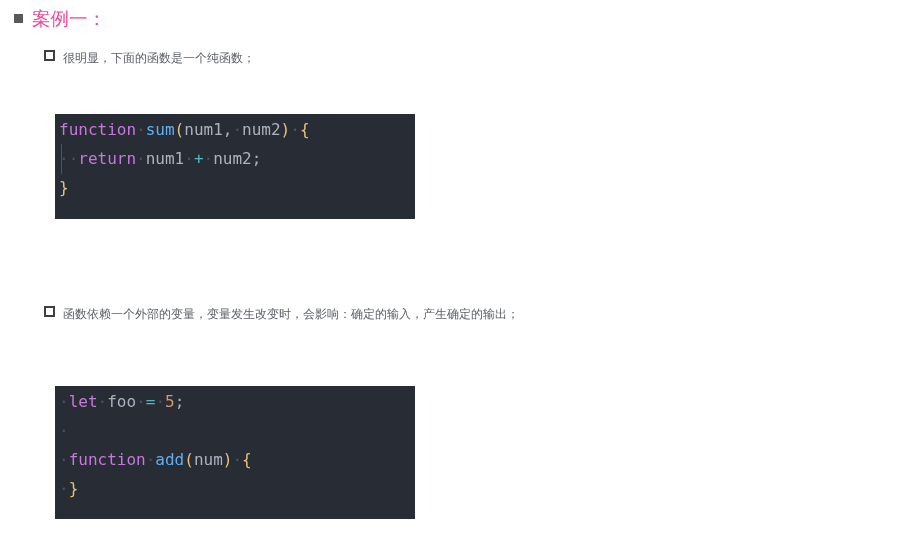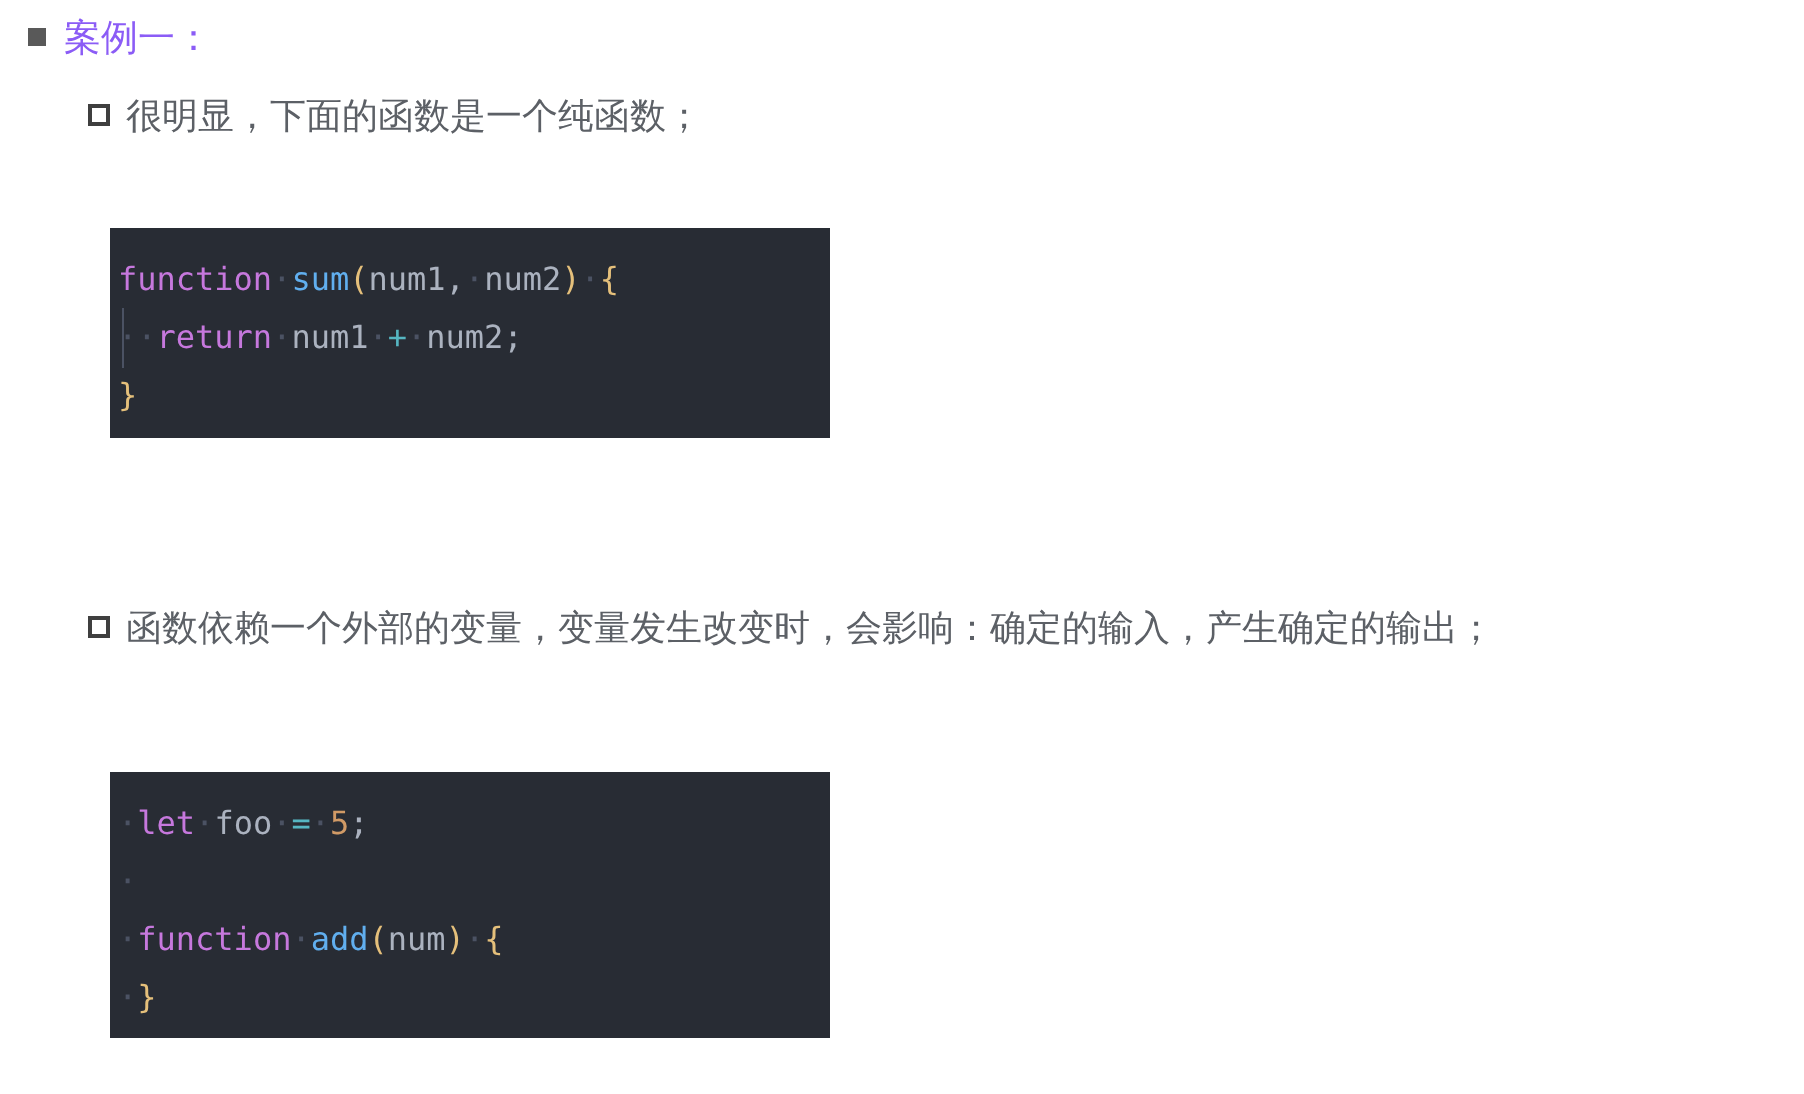--- a/index.html
+++ b/index.html
@@ -21,21 +21,21 @@
     inset: 0;
     background: #ffffff;
   }
 
   
   .l1 {
     position: absolute;
     left: 14px;
     display: flex;
     align-items: baseline;
-    color: #8b5cf6;
+    color: #ec4899;
     font-size: 18.5px;
     line-height: 22px;
     white-space: nowrap;
   }
   .l1 .sq-filled {
     width: 9px;
     height: 9px;
     background: #595959;
     display: inline-block;
     margin-right: 9px;
@@ -43,21 +43,21 @@
     top: -2px;
     flex: 0 0 auto;
   }
 
   .l2 {
     position: absolute;
     left: 44px;
     display: flex;
     align-items: baseline;
     color: #5c6066;
-    font-size: 18px;
+    font-size: 12px;
     line-height: 22px;
     white-space: nowrap;
   }
   .l2 .sq-hollow {
     width: 11px;
     height: 11px;
     border: 2.4px solid #3f3f3f;
     background: #ffffff;
     display: inline-block;
     margin-right: 8px;
@@ -68,21 +68,21 @@
   }
   .l2 .txt, .l1 .txt { display: inline-block; }
 
   
   .codeblock {
     position: absolute;
     background: #282c34;
     font-family: "DejaVu Sans Mono", "Liberation Mono", monospace;
     font-size: 16px;
     line-height: 29px;
-    padding: 11px 0 7px 0;
+    padding: 1px 0 7px 0;
     box-sizing: border-box;
     overflow: hidden;
   }
   .cb1 { left: 55px; top: 114px; width: 360px; height: 105px; }
   .cb2 { left: 55px; top: 386px; width: 360px; height: 133px; }
 
   .cline {
     white-space: pre;
     padding-left: 4px;
     position: relative;

